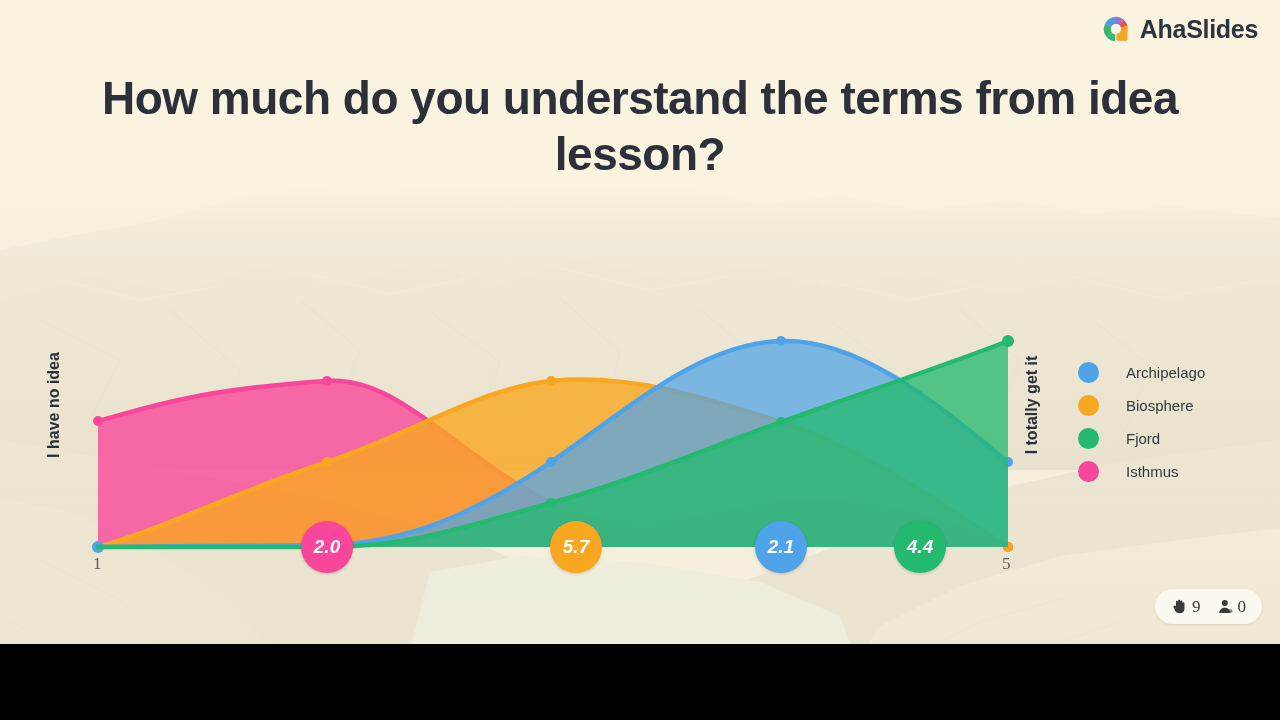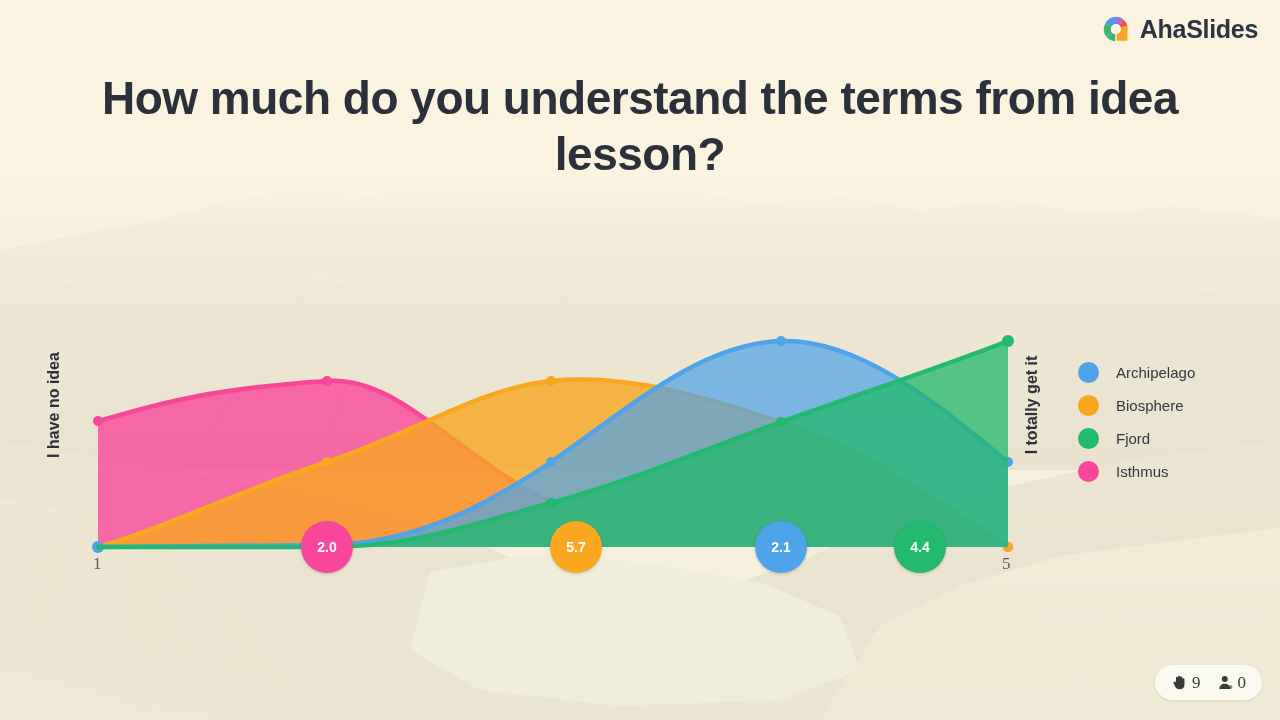--- a/index.html
+++ b/index.html
@@ -3,21 +3,21 @@
 <meta charset="utf-8">
 <style>
   * { margin:0; padding:0; box-sizing:border-box; }
   html, body { width:1280px; height:720px; overflow:hidden; }
   body {
     font-family: "Liberation Sans", sans-serif;
     background:#000;
   }
   #slide {
     position:relative;
-    width:1280px; height:720px;
+    width:1280px; height:644px;
     background:#f9a8d4;
     overflow:hidden;
   }
 
   
   .bg-photo {
     position:absolute; left:0; top:0; width:1280px; height:720px;
     overflow:hidden;
   }
   .bg-photo svg { position:absolute; left:0; top:0; }
@@ -72,28 +72,29 @@
     font-family:"Liberation Serif", serif;
   }
   .tick.t1 { left:93px;  top:554px; }
   .tick.t5 { left:1002px; top:554px; }
 
   
   .badge {
     position:absolute;
     width:52px; height:52px; border-radius:50%;
     display:flex; align-items:center; justify-content:center;
-    color:#fff; font-size:14px; font-weight:bold;
+    color:#fff; font-size:19px; font-weight:bold;
     box-shadow:0 1px 3px rgba(0,0,0,0.18);
+    font-style:italic;
   }
 
   
   .legend { position:absolute; left:1078px; top:356px; }
   .legend-row {
-    display:flex; align-items:center; gap:17px;
+    display:flex; align-items:center; gap:27px;
     height:33px;
   }
   .legend-dot { width:21px; height:21px; border-radius:50%; flex:none; }
   .legend-label { font-size:15px; color:#33383f; white-space:nowrap; }
 
   
   .counter {
     position:absolute; right:18px; bottom:20px;
     height:35px; padding:0 16px;
     background:rgba(252,250,243,0.88);

